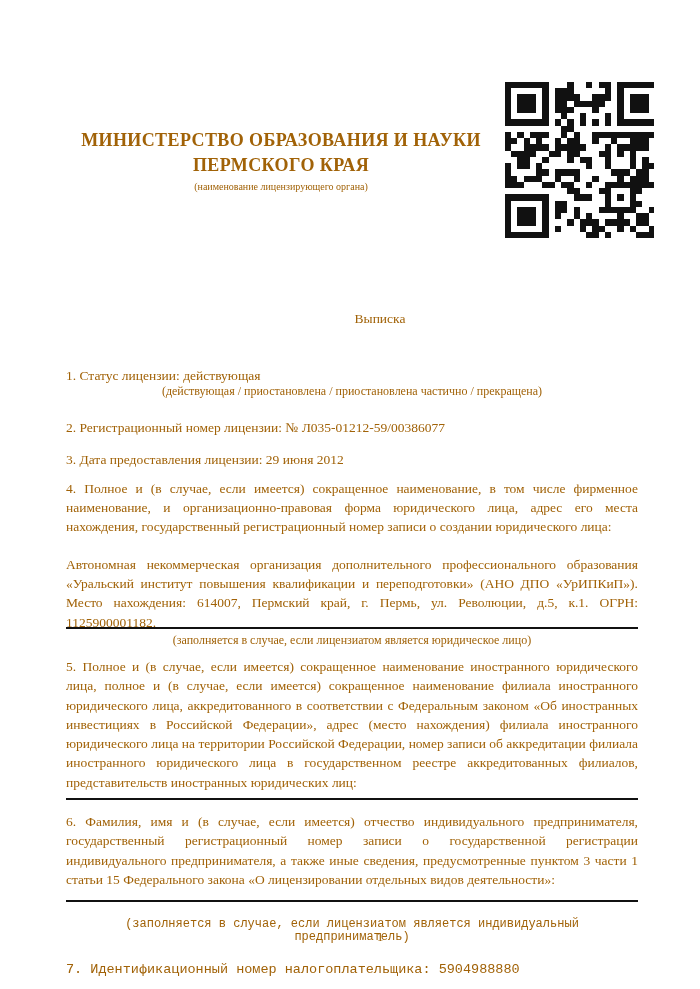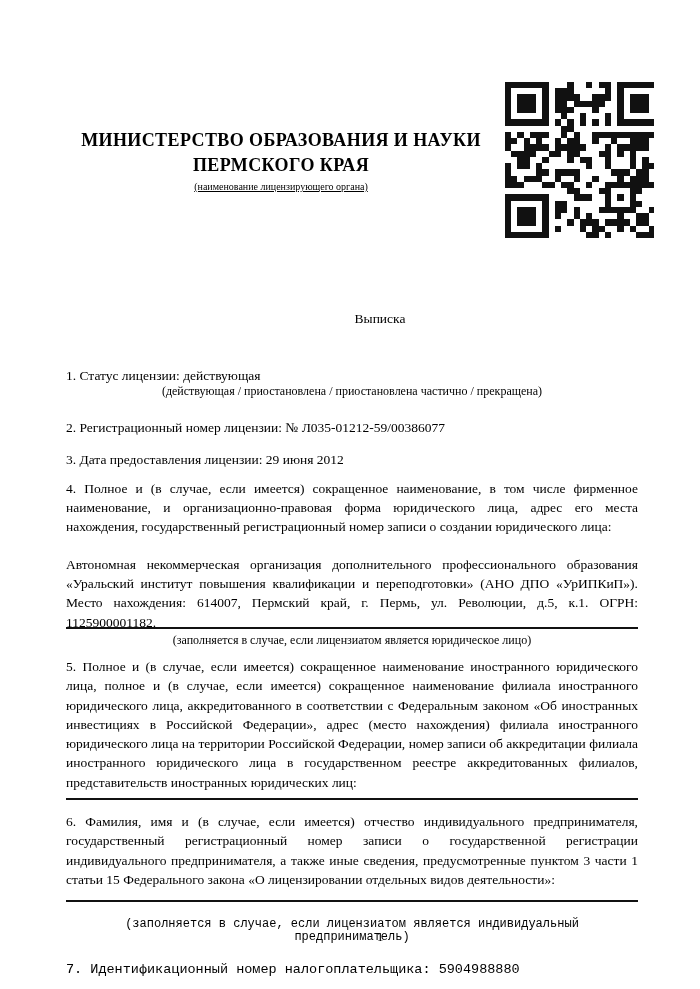--- a/index.html
+++ b/index.html
@@ -2,21 +2,21 @@
 <html><head>
 <meta charset="utf-8">
 <style>
   html, body { margin: 0; padding: 0; background: #ffffff; }
   .page {
     position: relative;
     width: 654px;
     height: 989px;
     background: #ffffff;
     font-family: "Liberation Serif", "DejaVu Serif", serif;
-    color: #000000;
+    color: #a16207;
     overflow: hidden;
     border-radius: 7px;
   }
 
   
   .org-header {
     position: absolute;
     left: 66px;
     top: 128px;
     width: 430px;
@@ -26,21 +26,20 @@
     font-size: 18px;
     line-height: 25px;
     font-weight: bold;
     letter-spacing: 0.4px;
     white-space: nowrap;
   }
   .org-caption {
     margin-top: 2px;
     font-size: 10px;
     line-height: 13px;
-    text-decoration: underline;
   }
 
   
   .qr {
     position: absolute;
     left: 505px;
     top: 82px;
     width: 156px;
     height: 156px;
     shape-rendering: crispEdges;

